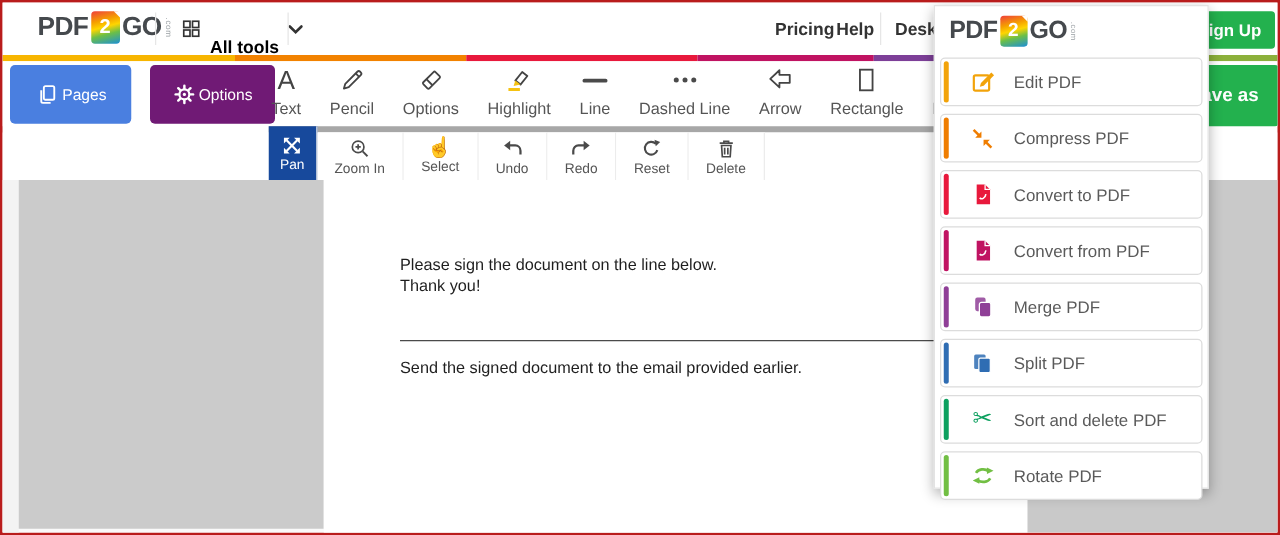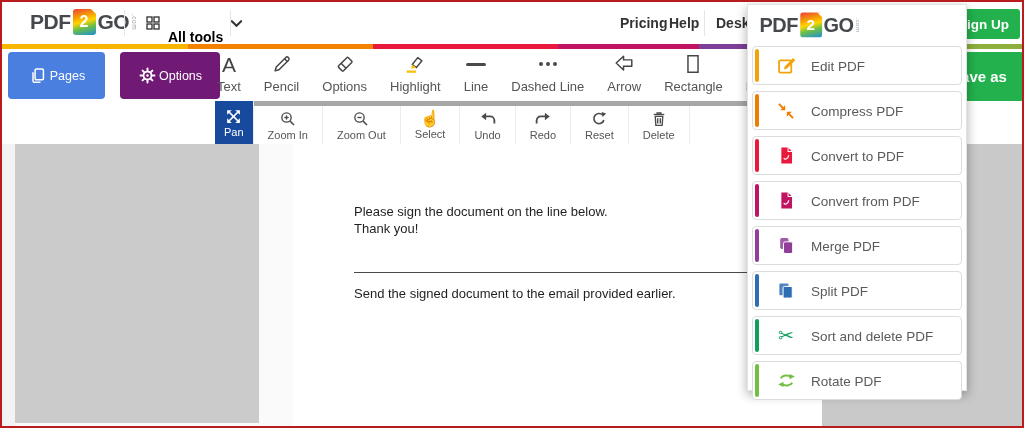--- a/index.html
+++ b/index.html
@@ -52,21 +52,21 @@
      padding:0 14px;border-right:1px solid #ececec;color:#4a4a4a;cursor:pointer;}
   .c-item .c-label{font-size:11px;color:#555;white-space:nowrap;}
   .c-item.active{height:43px;background:#17499c;color:#fff;padding:0 9px;}
   .c-item.active .c-label{color:#fff;}
   .hand{font-size:16px;line-height:1;color:#4a4a4a;}
 
   
   .viewer{position:absolute;left:0;top:142px;width:100%;height:284px;background:#fafafa;z-index:1;}
   .gutter{position:absolute;left:0;top:0;width:13px;height:100%;background:#f3f3f3;}
   .page-gray-left{position:absolute;left:13px;top:0;width:244px;height:279px;background:#cbcbcb;}
-  .page-white{position:absolute;left:257px;top:0;width:563px;height:284px;background:#fff;margin-left:34px;}
+  .page-white{position:absolute;left:257px;top:0;width:563px;height:284px;background:#fff;}
   .page-gray-right{position:absolute;left:820px;top:0;right:0;height:282px;background:#c9c9c9;}
   .doc-text{position:absolute;font-size:13px;color:#1f1f1f;line-height:17px;white-space:pre;}
   .p1{left:61px;top:59px;}
   .sig-line{position:absolute;left:61px;top:128px;width:462px;height:0;border-top:1.6px solid #4a4a4a;}
   .p2{left:61px;top:141px;}
 
   
   .panel{position:absolute;left:745px;top:2px;width:220px;height:387px;background:#fff;border:1px solid #e3e3e3;
      box-shadow:0 4px 10px rgba(0,0,0,.32);z-index:50;box-sizing:border-box;}
   .panel-logo{padding:8px 0 7px 12px;transform:scale(.95);transform-origin:left top;}
@@ -258,30 +258,20 @@
         <svg width="18" height="18" viewBox="0 0 24 24" stroke="#4a4a4a" fill="none">
           <circle cx="10" cy="10" r="6.2" stroke-width="1.8"></circle>
           <line x1="14.8" y1="14.8" x2="20" y2="20" stroke-width="2"></line>
           <line x1="7.2" y1="10" x2="12.8" y2="10" stroke-width="1.8"></line>
           <line x1="10" y1="7.2" x2="10" y2="12.8" stroke-width="1.8"></line>
         </svg>
       </span>
       <span class="c-label">Zoom In</span>
     </div>
     <div class="c-item">
-      <span>
-        <svg width="18" height="18" viewBox="0 0 24 24" stroke="#4a4a4a" fill="none">
-          <circle cx="10" cy="10" r="6.2" stroke-width="1.8"></circle>
-          <line x1="14.8" y1="14.8" x2="20" y2="20" stroke-width="2"></line>
-          <line x1="7.2" y1="10" x2="12.8" y2="10" stroke-width="1.8"></line>
-        </svg>
-      </span>
-      <span class="c-label">Zoom Out</span>
-    </div>
-    <div class="c-item">
       <span class="hand">☝</span>
       <span class="c-label">Select</span>
     </div>
     <div class="c-item">
       <span>
         <svg width="18" height="18" viewBox="0 0 24 24">
           <polygon points="9.5,3.5 3,8.5 9.5,13.5" fill="#4a4a4a"></polygon>
           <path d="M8 8.5h7a5.5 5.5 0 0 1 5.5 5.5v4" fill="none" stroke="#4a4a4a" stroke-width="2.4"></path>
         </svg>
       </span>

